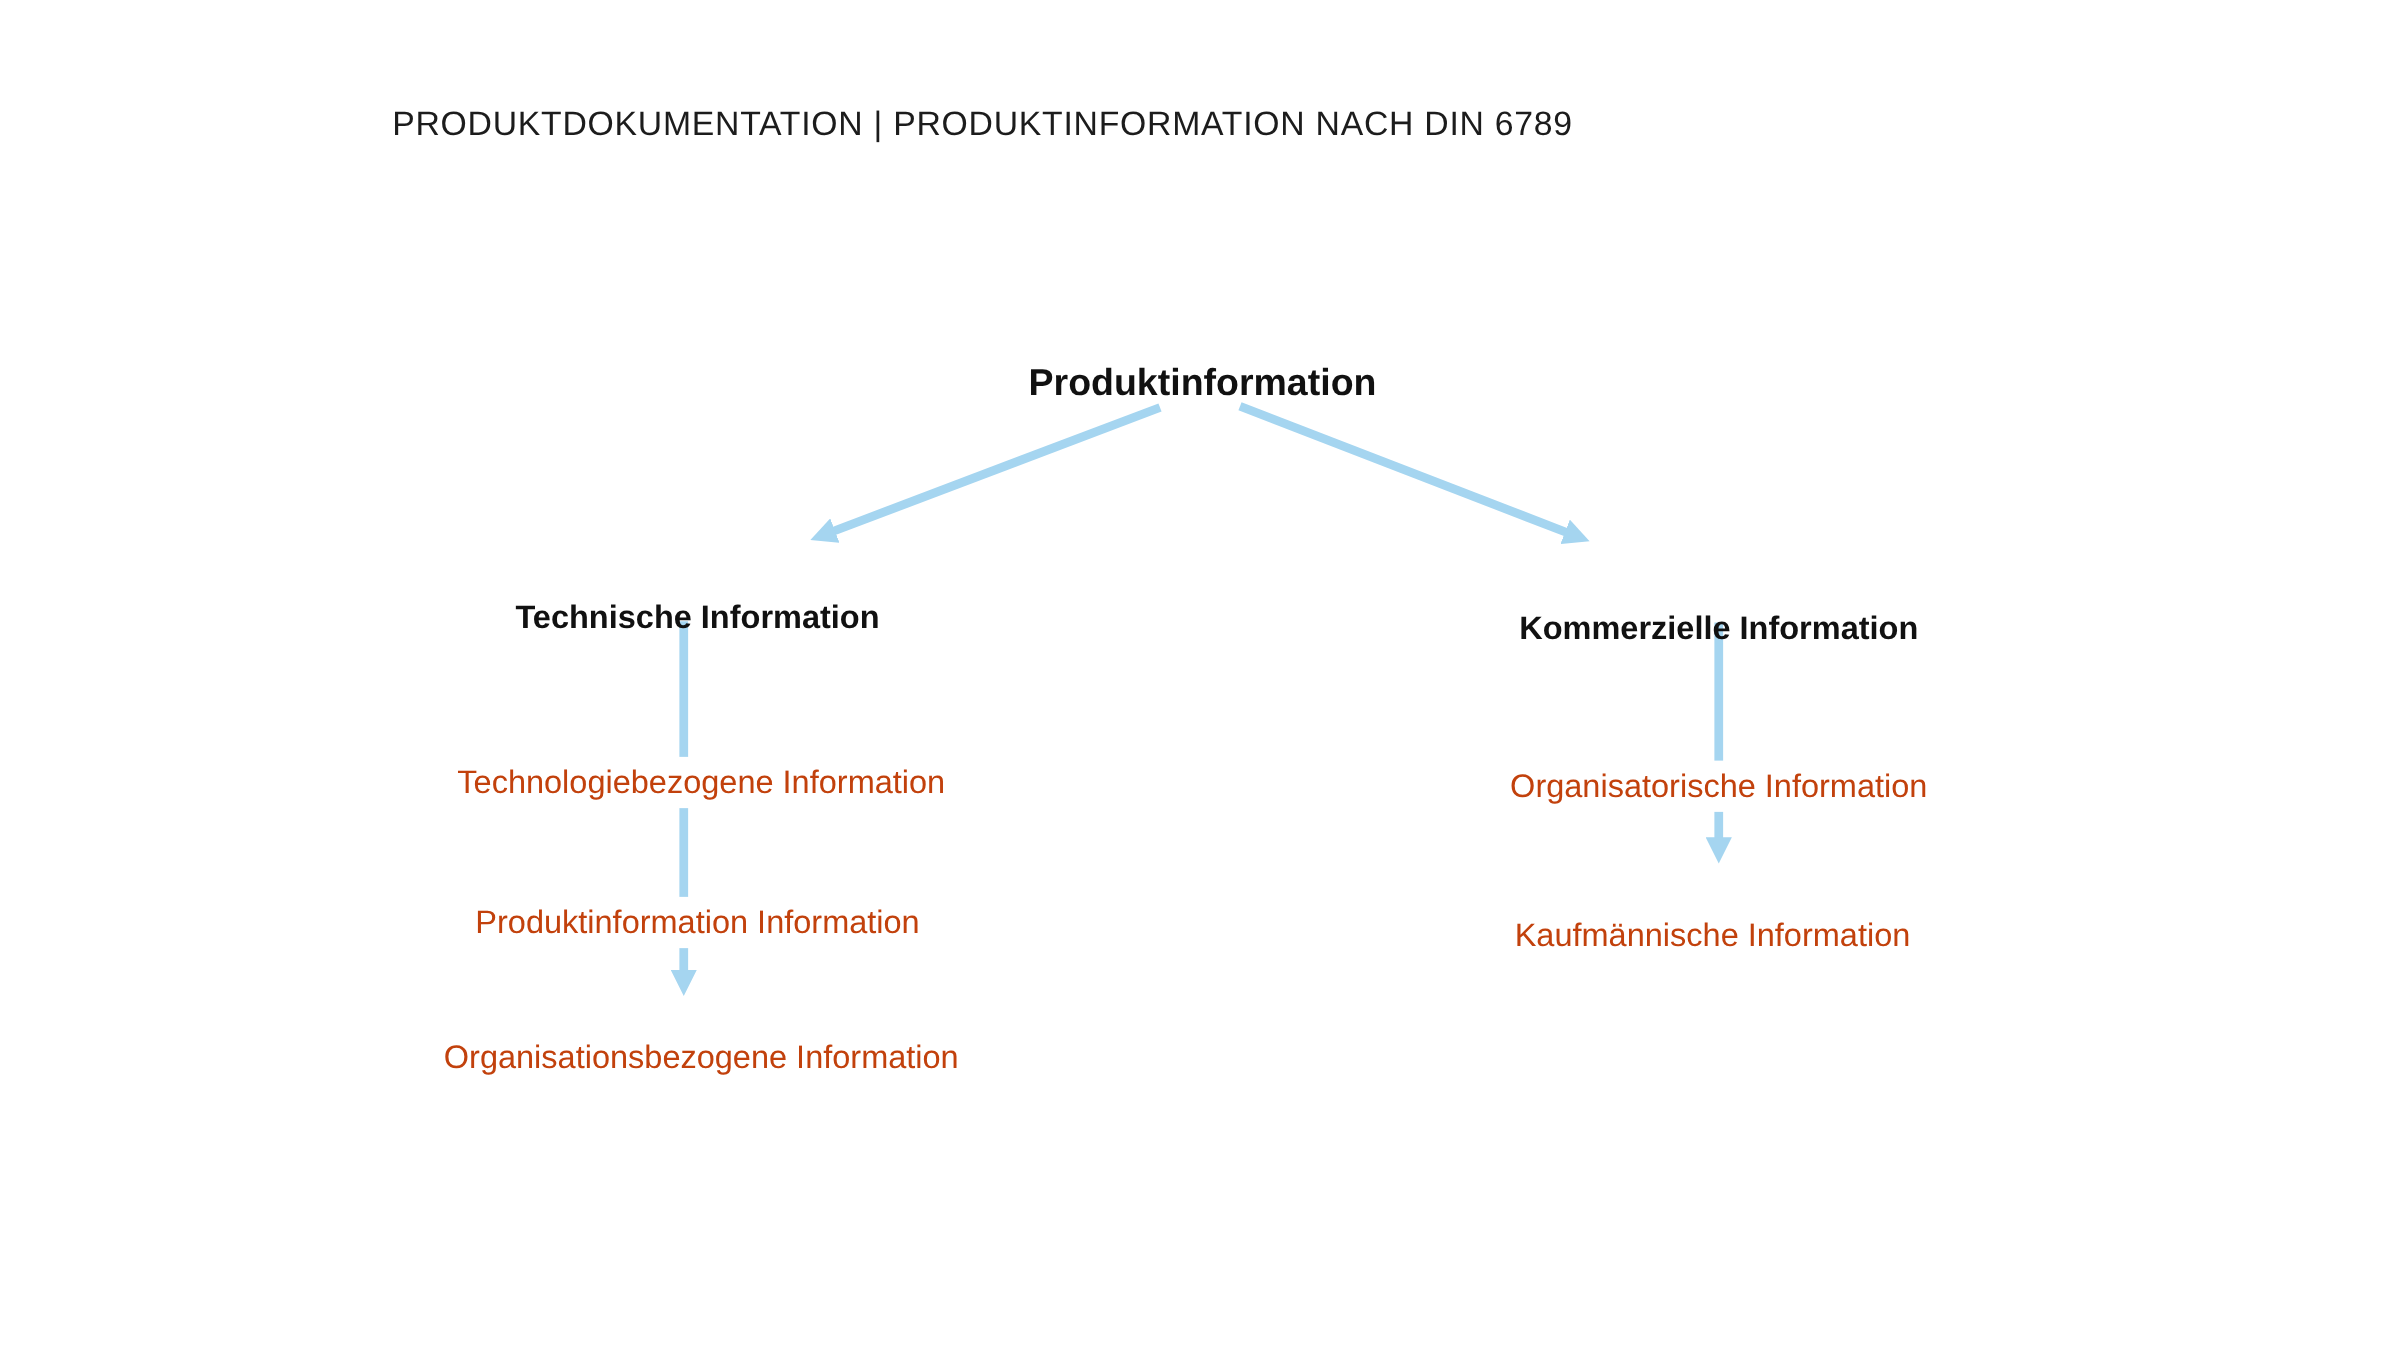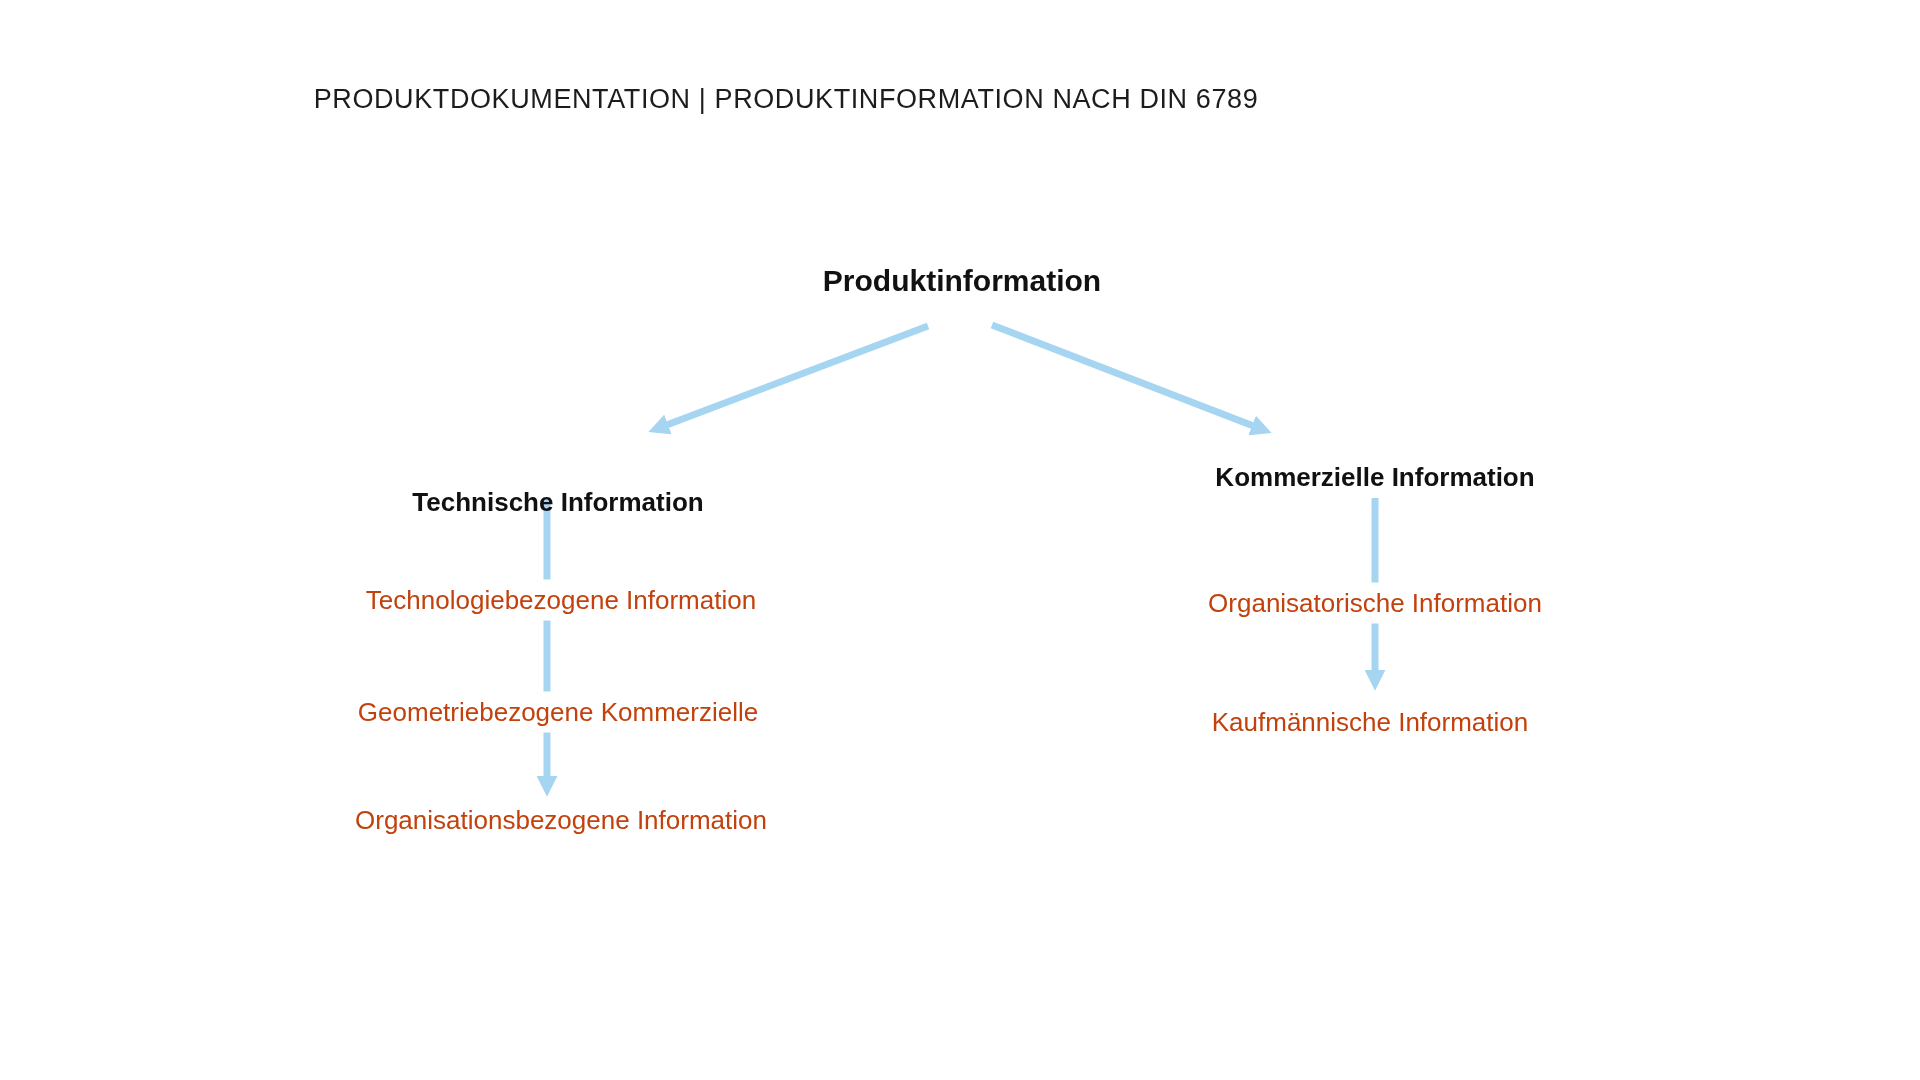--- a/index.html
+++ b/index.html
@@ -35,41 +35,42 @@
     stroke-width: 7;
     stroke-linecap: butt;
   }
   #arrow-head-path { fill: var(--arrow-color); }
   .node {
     position: absolute;
     transform: translate(-50%, -50%);
     white-space: nowrap;
     z-index: 2;
     color: #161616;
+    margin-top: 26px;
   }
   .node.root {
     font-size: 30px;
     font-weight: 700;
     color: #111111;
   }
   .node.branch-header {
     font-size: 26px;
     font-weight: 700;
     color: #111111;
   }
   .node.item {
     font-size: 26px;
     font-weight: 400;
     color: #c2410c;
     background: #ffffff;
     padding: 5px 10px;
   }
   
   .pos-root          { left: 962px;  top: 281px; }
-  .pos-header-left   { left: 558px;  top: 502px; }
+  .pos-header-left   { left: 558px;  top: 468px; }
   .pos-header-right  { left: 1375px; top: 477px; }
   .pos-item-l0       { left: 561px;  top: 600px; }
   .pos-item-l1       { left: 558px;  top: 712px; }
   .pos-item-l2       { left: 561px;  top: 820px; }
   .pos-item-r0       { left: 1375px; top: 603px; }
   .pos-item-r1       { left: 1370px; top: 722px; }
 </style>
 </head>
 <body>
 
@@ -88,21 +89,21 @@
     <line x1="547" y1="497" x2="547" y2="780" marker-end="url(#arrowhead)"></line>
     <line x1="1375" y1="498" x2="1375" y2="674" marker-end="url(#arrowhead)"></line>
   </svg>
 
   <div class="node root pos-root">Produktinformation</div>
 
   <div class="node branch-header pos-header-left">Technische Information</div>
 
   <div class="node item pos-item-l0">Technologiebezogene Information</div>
 
-  <div class="node item pos-item-l1">Geometriebezogene Kommerzielle</div>
+  <div class="node item pos-item-l1">Produktinformation Information</div>
 
   <div class="node item pos-item-l2">Organisationsbezogene Information</div>
 
   <div class="node item pos-item-r0">Organisatorische Information</div>
 
   <div class="node branch-header pos-header-right">Kommerzielle Information</div>
 
   <div class="node item pos-item-r1">Kaufmännische Information</div>
 
 </div>

